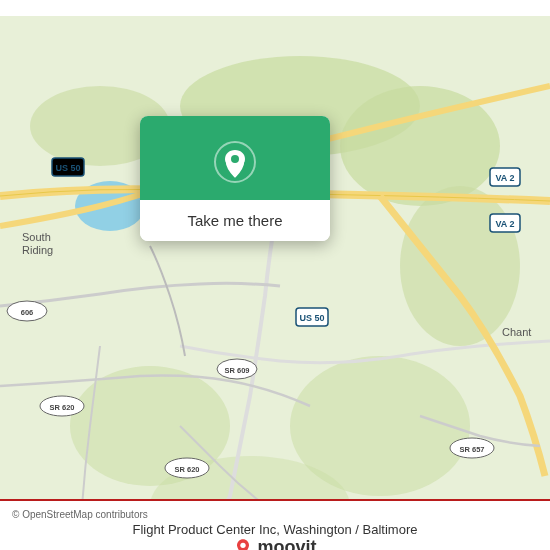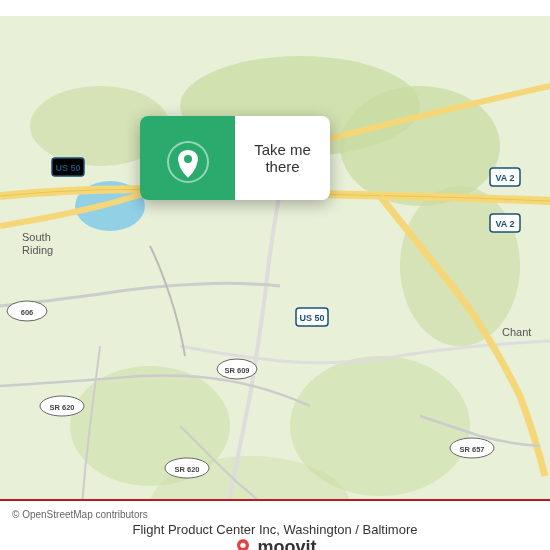--- a/index.html
+++ b/index.html
@@ -31,21 +31,21 @@
     
     #popup-card {
       position: absolute;
       top: 100px;
       left: 140px;
       width: 190px;
       background: white;
       border-radius: 8px;
       box-shadow: 0 4px 16px rgba(0,0,0,0.3);
       display: flex;
-      flex-direction: row;
+      flex-direction: column;
       align-items: center;
       overflow: hidden;
     }
 
     #popup-green-area {
       width: 100%;
       background: #2baa6e;
       padding: 24px 16px 16px;
       display: flex;
       justify-content: center;

